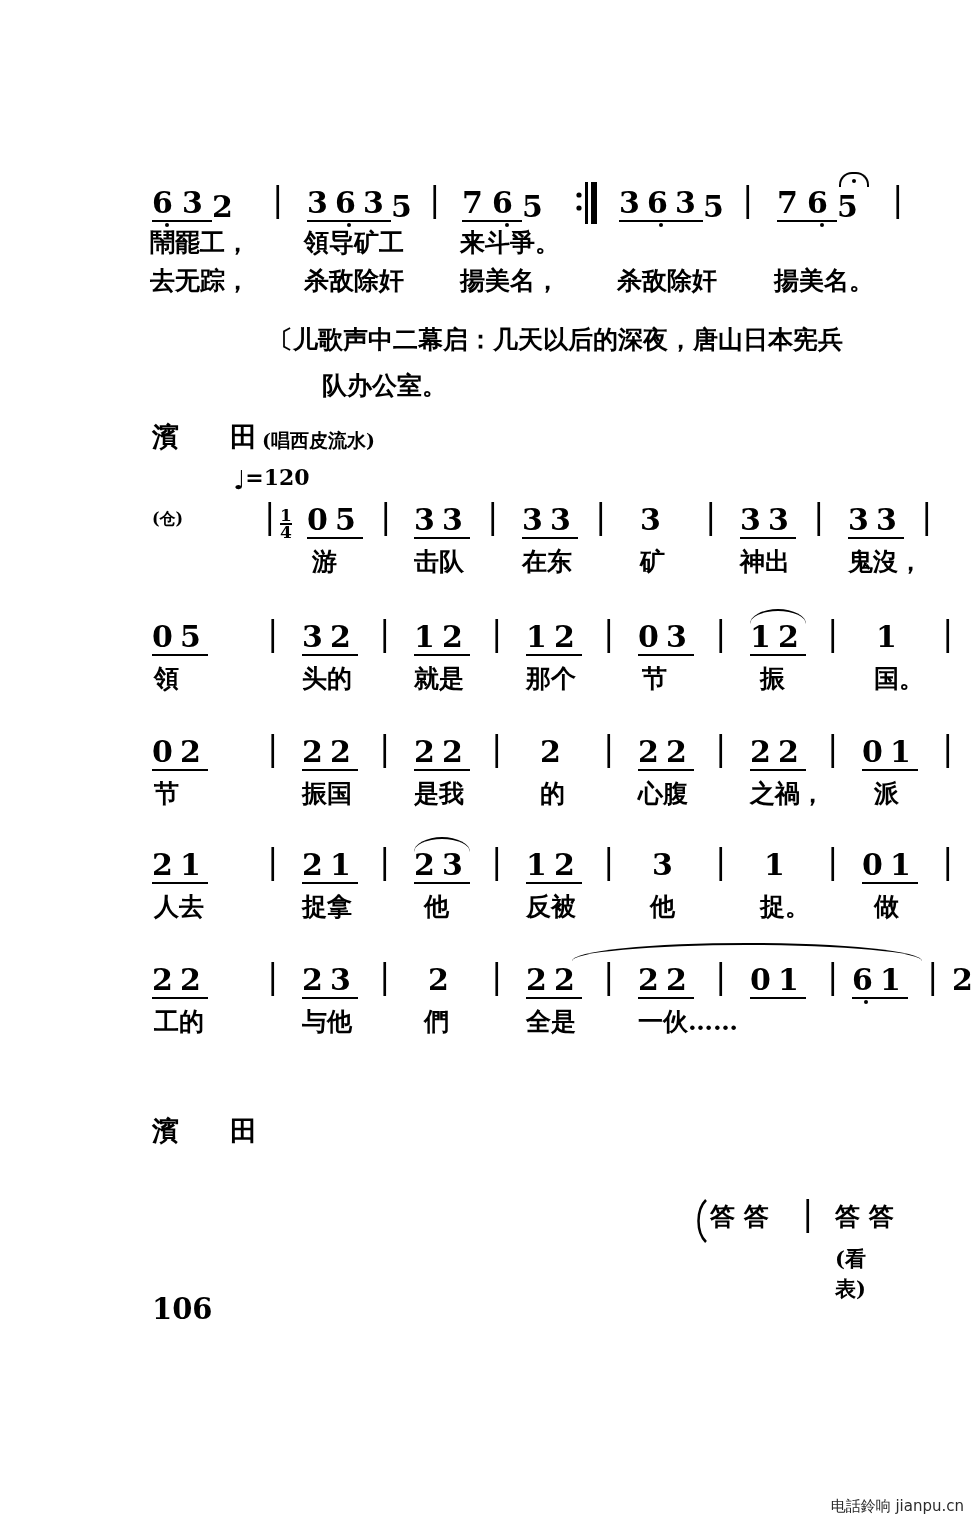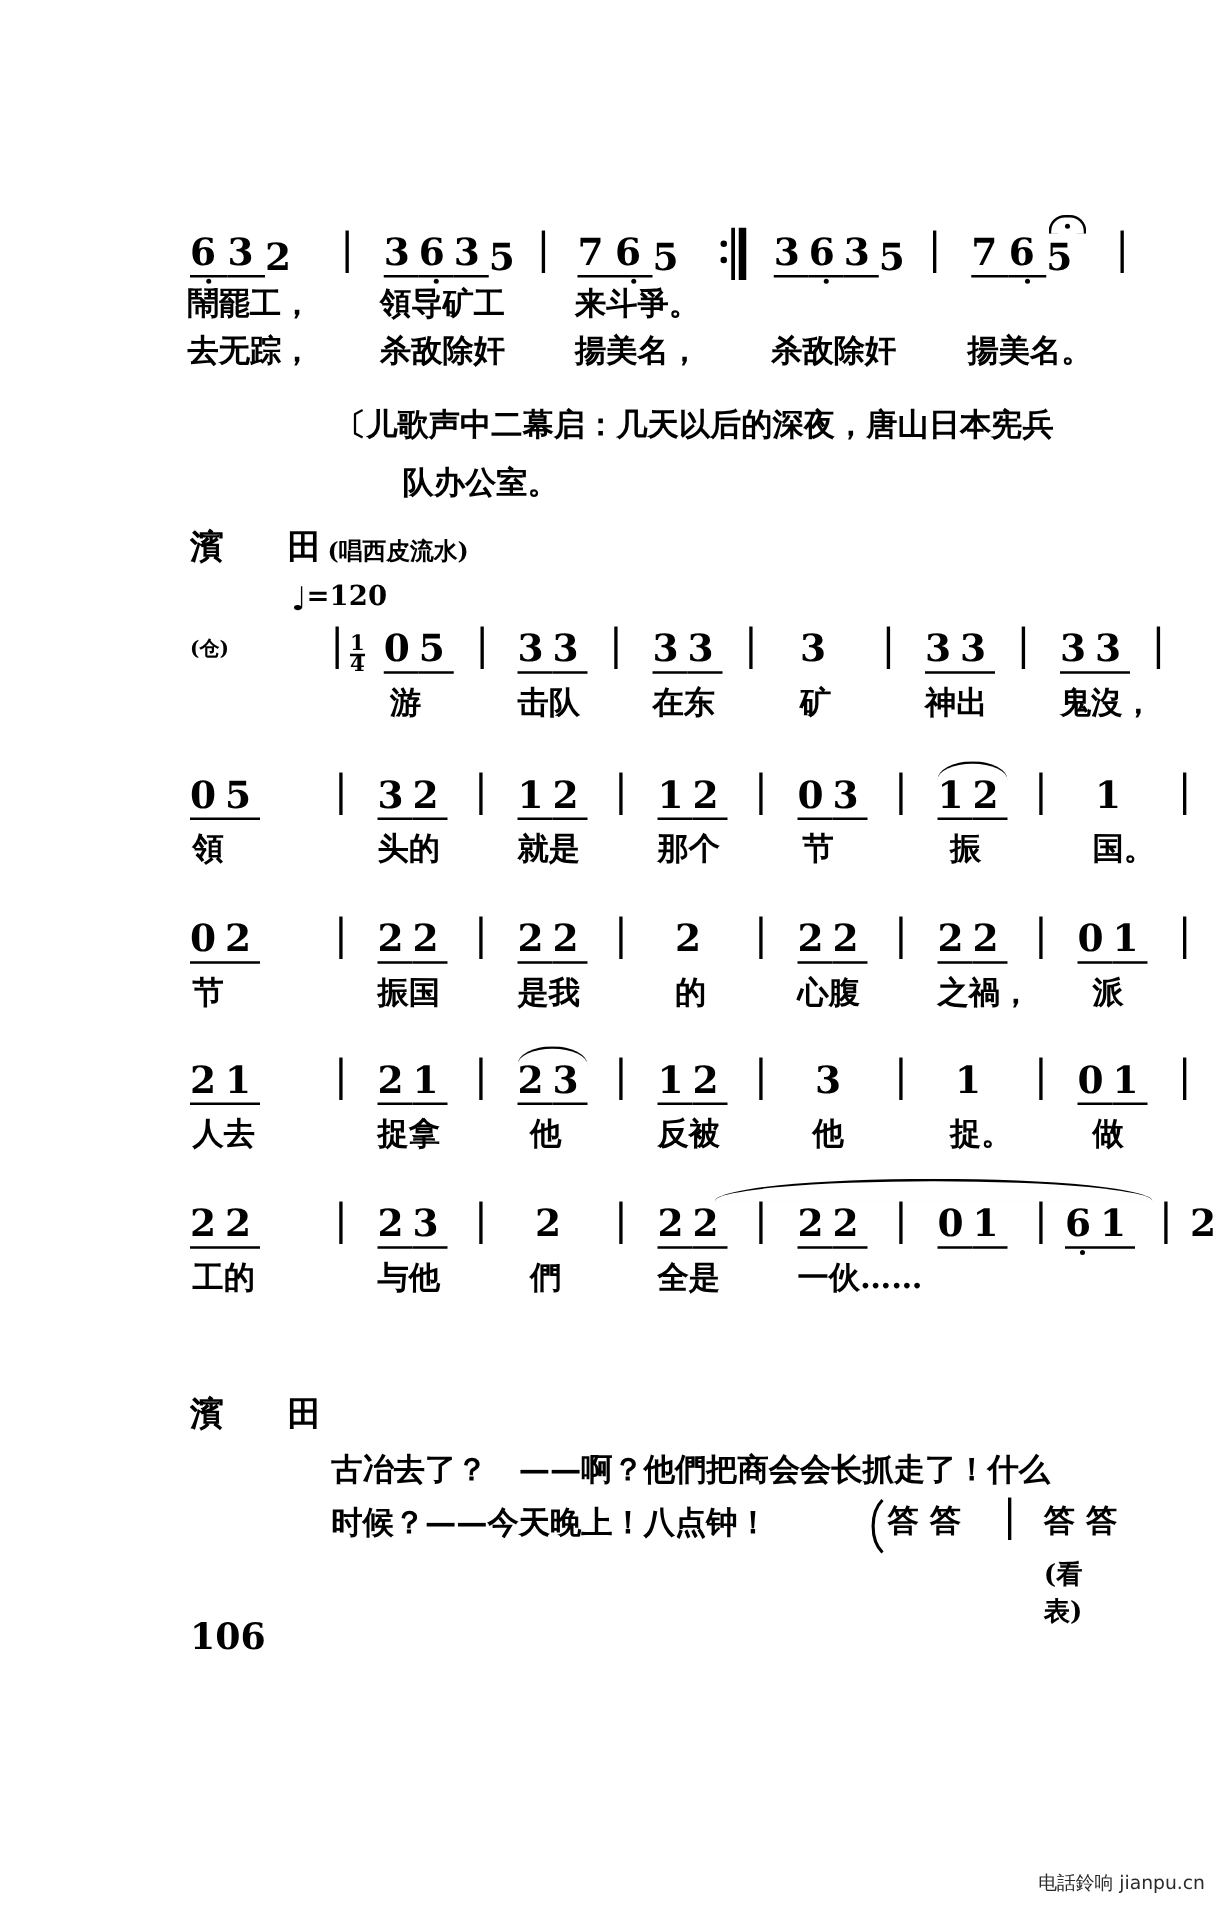--- a/index.html
+++ b/index.html
@@ -495,22 +495,20 @@
       <span class="lyr" style="position:absolute;left:2px;">工的</span>
       <span class="lyr" style="position:absolute;left:150px;">与他</span>
       <span class="lyr" style="position:absolute;left:272px;">們</span>
       <span class="lyr" style="position:absolute;left:374px;">全是</span>
       <span class="lyr" style="position:absolute;left:486px;">一伙……</span>
     </div>
   </div>
 
 
   <div style="position:absolute;left:152px;top:1113px;" class="title-ch">濱　田</div>
-  <div style="position:absolute;left:265px;top:1155px;" class="dialog">古冶去了？　——啊？他們把商会会长抓走了！什么</div>
-  <div style="position:absolute;left:265px;top:1197px;" class="dialog">时候？——今天晚上！八点钟！</div>
 
   <div style="position:absolute;left:690px;top:1196px;">
     <svg width="20" height="46" viewBox="0 0 20 46" style="position:absolute;left:0;top:2px;">
       <path d="M16 2 C6 12, 6 34, 16 44" stroke="#000" stroke-width="2.5" fill="none"></path>
     </svg>
     <span class="lyr" style="position:absolute;left:20px;top:6px;white-space:nowrap;">答 答</span>
     <span class="bar" style="position:absolute;left:112px;top:2px;">|</span>
     <span class="lyr" style="position:absolute;left:145px;top:6px;white-space:nowrap;">答 答</span>
     <span class="lyr" style="position:absolute;left:145px;top:48px;font-size:21px;">(看表)</span>
   </div>

